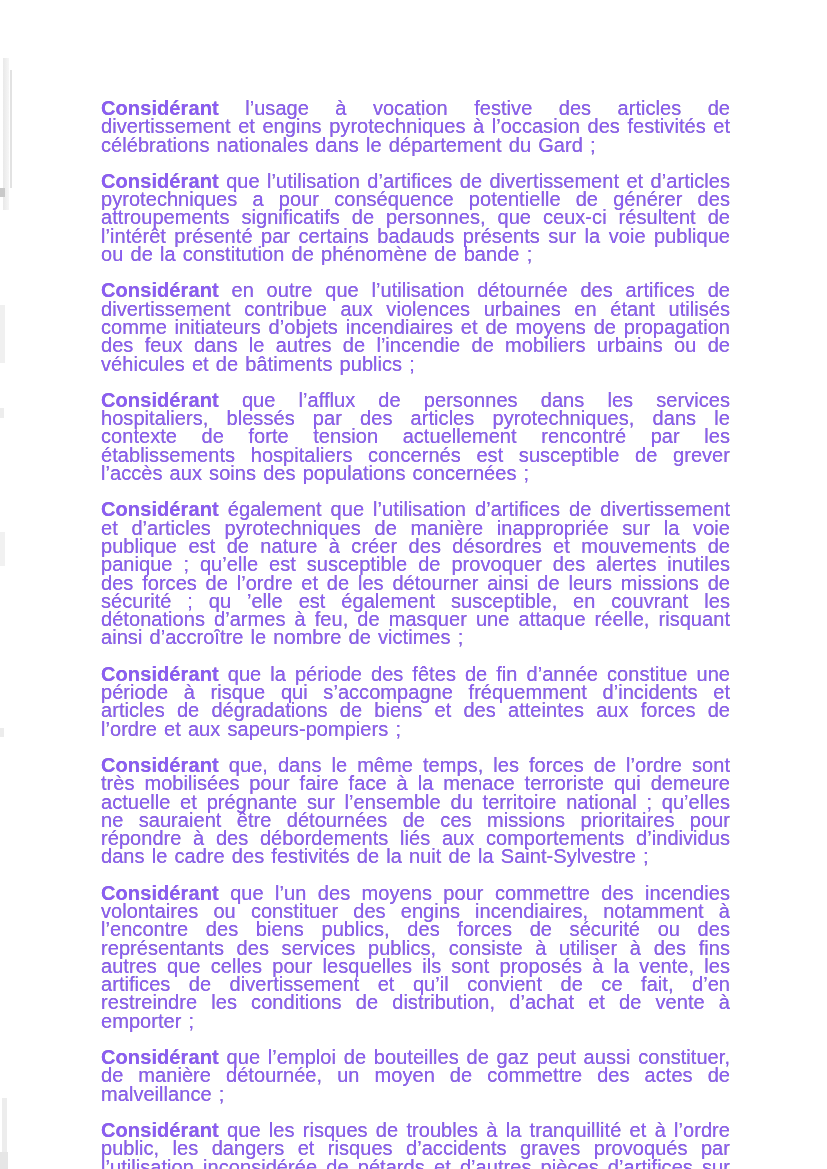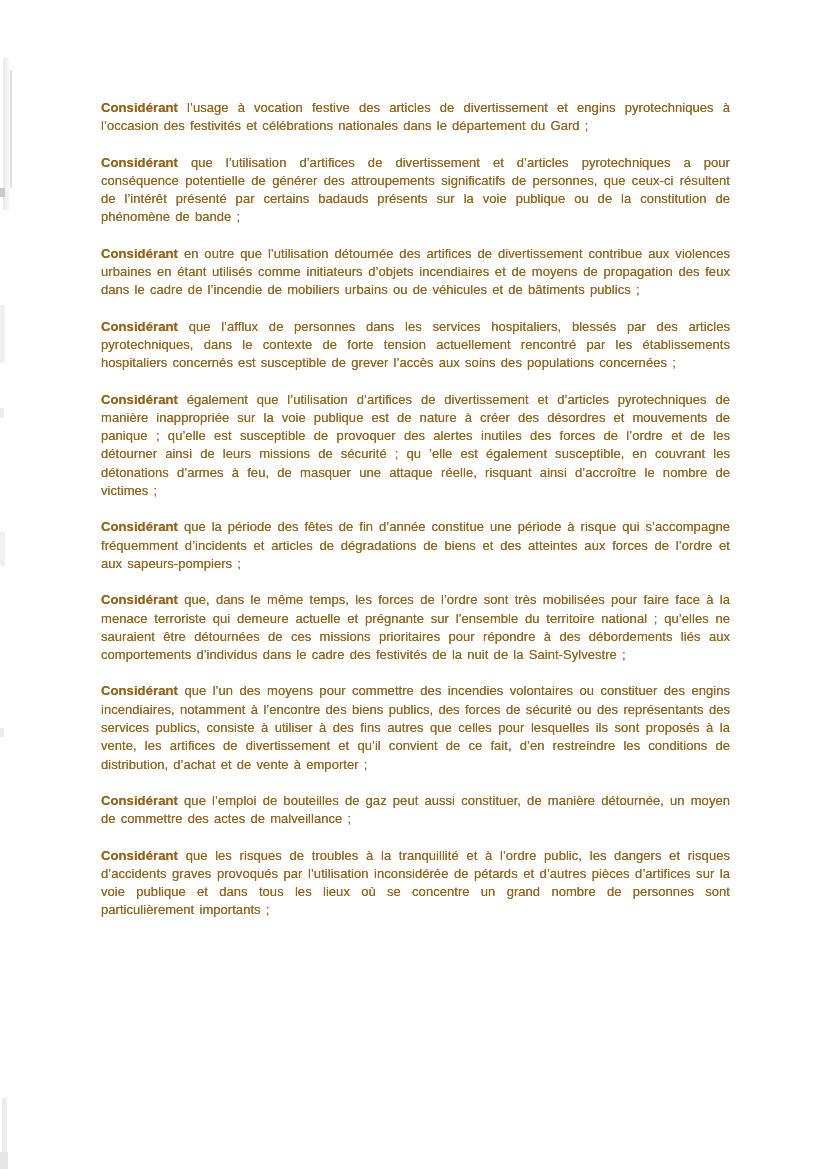--- a/index.html
+++ b/index.html
@@ -21,26 +21,26 @@
   }
   .text-block {
     position: absolute;
     left: 101px;
     top: 99px;
     width: 641px;
     color: #1e1e1e;
   }
   p.para {
     margin: 0 12px 18px 0;
-    font-size: 13px;
+    font-size: 20px;
     line-height: 18.3px;
     text-align: justify;
     word-spacing: 1.5px;
     letter-spacing: 0.05px;
-    color: #a16207;
+    color: #8b5cf6;
     
     text-shadow: 0 0 0.4px rgba(30,30,30,0.55);
   }
   p.para:last-child { margin-bottom: 0; }
   p.para strong {
     font-weight: bold;
     letter-spacing: 0.1px;
   }
   
   .artifact {
@@ -71,21 +71,21 @@
   <div class="artifact a7"></div>
   <div class="artifact a8"></div>
   <div class="artifact a9"></div>
 
   <div class="text-block">
 
     <p class="para"><strong>Considérant</strong> <span>l’usage à vocation festive des articles de divertissement et engins pyrotechniques à l’occasion des festivités et célébrations nationales dans le département du Gard ;</span></p>
 
     <p class="para"><strong>Considérant</strong> <span>que l’utilisation d’artifices de divertissement et d’articles pyrotechniques a pour conséquence potentielle de générer des attroupements significatifs de personnes, que ceux-ci résultent de l’intérêt présenté par certains badauds présents sur la voie publique ou de la constitution de phénomène de bande ;</span></p>
 
-    <p class="para"><strong>Considérant</strong> <span>en outre que l’utilisation détournée des artifices de divertissement contribue aux violences urbaines en étant utilisés comme initiateurs d’objets incendiaires et de moyens de propagation des feux dans le cadre de l’incendie de mobiliers urbains ou de véhicules et de bâtiments publics ;</span></p>
+    <p class="para"><strong>Considérant</strong> <span>en outre que l’utilisation détournée des artifices de divertissement contribue aux violences urbaines en étant utilisés comme initiateurs d’objets incendiaires et de moyens de propagation des feux dans le autres de l’incendie de mobiliers urbains ou de véhicules et de bâtiments publics ;</span></p>
 
     <p class="para"><strong>Considérant</strong> <span>que l’afflux de personnes dans les services hospitaliers, blessés par des articles pyrotechniques, dans le contexte de forte tension actuellement rencontré par les établissements hospitaliers concernés est susceptible de grever l’accès aux soins des populations concernées ;</span></p>
 
     <p class="para"><strong>Considérant</strong> <span>également que l’utilisation d’artifices de divertissement et d’articles pyrotechniques de manière inappropriée sur la voie publique est de nature à créer des désordres et mouvements de panique ; qu’elle est susceptible de provoquer des alertes inutiles des forces de l’ordre et de les détourner ainsi de leurs missions de sécurité ; qu ’elle est également susceptible, en couvrant les détonations d’armes à feu, de masquer une attaque réelle, risquant ainsi d’accroître le nombre de victimes ;</span></p>
 
     <p class="para"><strong>Considérant</strong> <span>que la période des fêtes de fin d’année constitue une période à risque qui s’accompagne fréquemment d’incidents et articles de dégradations de biens et des atteintes aux forces de l’ordre et aux sapeurs-pompiers ;</span></p>
 
     <p class="para"><strong>Considérant</strong> <span>que, dans le même temps, les forces de l’ordre sont très mobilisées pour faire face à la menace terroriste qui demeure actuelle et prégnante sur l’ensemble du territoire national ; qu’elles ne sauraient être détournées de ces missions prioritaires pour répondre à des débordements liés aux comportements d’individus dans le cadre des festivités de la nuit de la Saint-Sylvestre ;</span></p>
 
     <p class="para"><strong>Considérant</strong> <span>que l’un des moyens pour commettre des incendies volontaires ou constituer des engins incendiaires, notamment à l’encontre des biens publics, des forces de sécurité ou des représentants des services publics, consiste à utiliser à des fins autres que celles pour lesquelles ils sont proposés à la vente, les artifices de divertissement et qu’il convient de ce fait, d’en restreindre les conditions de distribution, d’achat et de vente à emporter ;</span></p>

